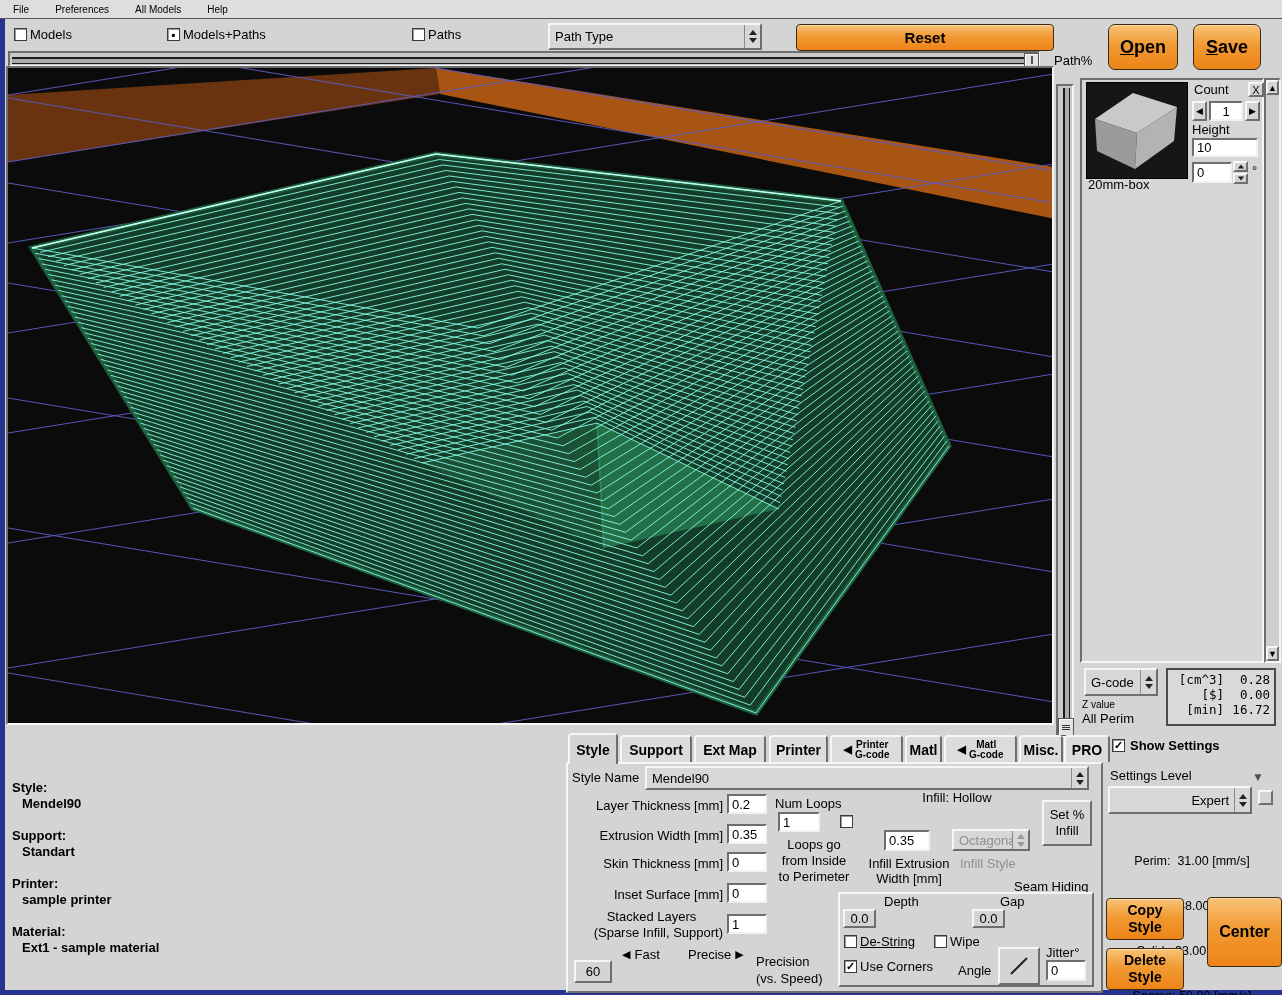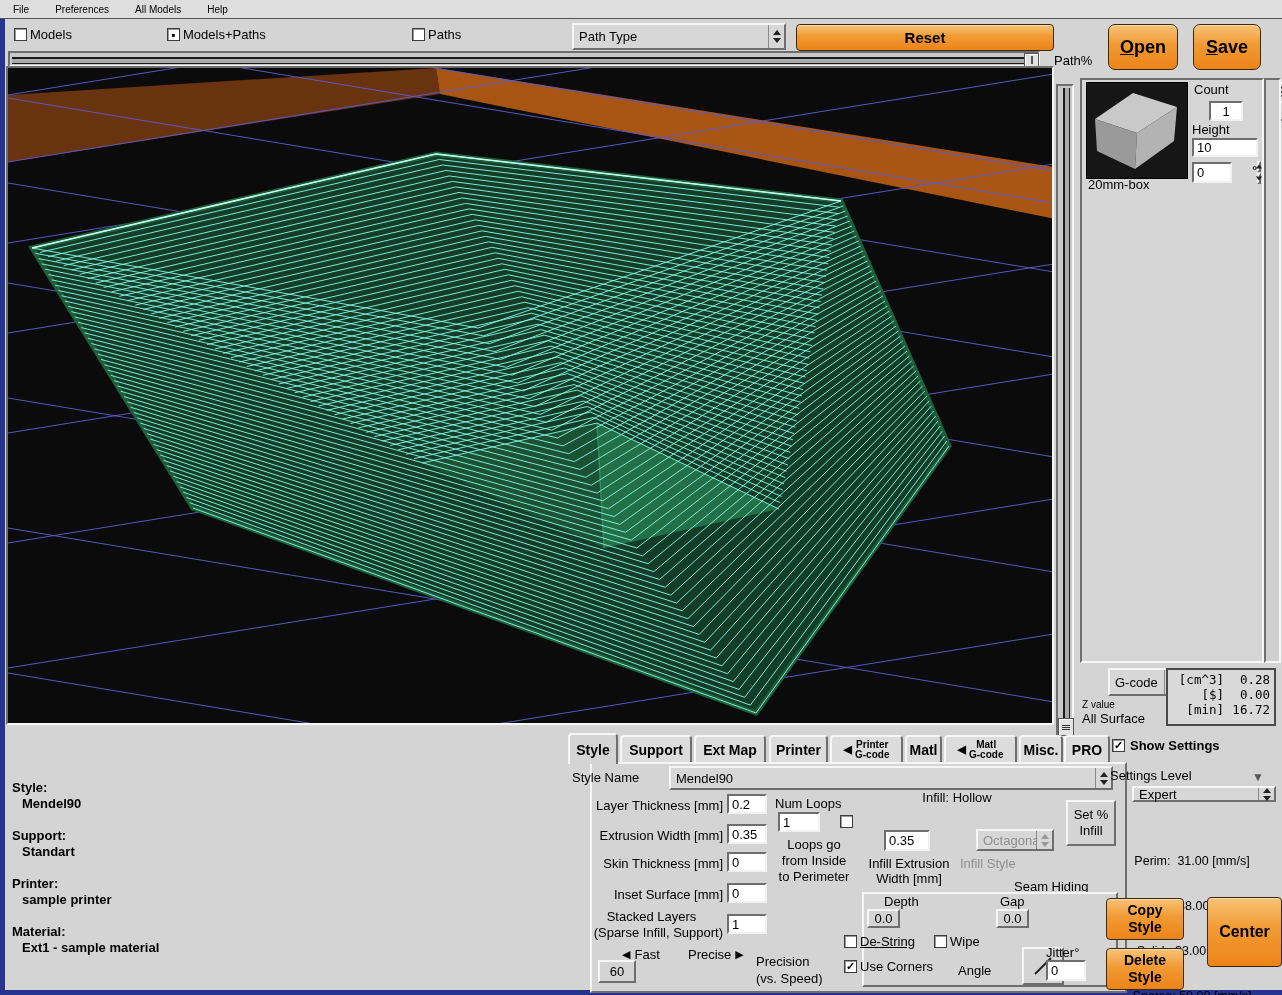--- a/index.html
+++ b/index.html
@@ -3,21 +3,21 @@
 <meta charset="utf-8">
 <style>
   html,body{margin:0;padding:0;background:#888;}
   #app{position:relative;width:1282px;height:995px;background:#d4d4d4;font-family:"Liberation Sans",sans-serif;overflow:hidden;}
   .abs{position:absolute;}
   .lbl{font:13px "Liberation Sans",sans-serif;color:#000;white-space:nowrap;}
   .sm{font-size:10px;}
   .b{font-weight:bold;}
   .gray{color:#8f8f8f;}
   .tf{background:#fff;border:2px solid;border-color:#6e6e6e #f2f2f2 #f2f2f2 #6e6e6e;font:13px "Liberation Sans",sans-serif;padding:0 3px;display:flex;align-items:center;box-sizing:border-box;}
-  .raised{background:#d4d4d4;border:2px solid;border-color:#f6f6f6 #6e6e6e #6e6e6e #f6f6f6;box-sizing:border-box;margin-left:24px;}
+  .raised{background:#d4d4d4;border:2px solid;border-color:#f6f6f6 #6e6e6e #6e6e6e #f6f6f6;box-sizing:border-box;}
   .sunken{background:#cfcfcf;border:2px solid;border-color:#6e6e6e #f6f6f6 #f6f6f6 #6e6e6e;box-sizing:border-box;}
   .btn{display:flex;align-items:center;justify-content:center;text-align:center;cursor:default;}
   .orange{background:linear-gradient(180deg,#f8c377 0%,#f19a33 45%,#ec8418 100%);border:1px solid #3a2a12;border-radius:4px;box-shadow:inset 0 1px 0 #fcd9a6;}
   .bigbtn{font:bold 18px "Liberation Sans",sans-serif;border-radius:7px;}
   .bigbtn .cap{display:block;}
   .bigbtn .cap::first-letter{text-decoration:underline;}
   .cb{width:13px;height:13px;background:#fff;border:1px solid #3c3c3c;box-shadow:inset 1px 1px 0 #9a9a9a;display:flex;align-items:center;justify-content:center;font:bold 11px "Liberation Sans",sans-serif;box-sizing:border-box;}
   .cb .dot{font-size:6px;line-height:6px;}
   .combo{display:flex;align-items:center;background:#d7d7d7;}
   .combo .val{flex:1;padding:0 5px;font:13px "Liberation Sans",sans-serif;white-space:nowrap;overflow:hidden;}
@@ -381,21 +381,21 @@
   </div>
 
   <div class="abs combo raised" style="left:1084px;top:668px;width:74px;height:28px;">
     <span class="val">G-code</span>
     <span class="spin">
         <span class="tri-u"></span>
         <span class="tri-d"></span>
       </span>
   </div>
   <span class="abs lbl sm" style="left:1082px;top:699px;">Z value</span>
-  <span class="abs lbl" style="left:1082px;top:711px;">All Surface</span>
+  <span class="abs lbl" style="left:1082px;top:711px;">All Perim</span>
   <div class="abs" style="left:1166px;top:668px;width:110px;height:58px;border:2px solid #4a4a4a;background:#d9d9d9;padding:2px 4px 0 0;box-sizing:border-box;font:12.5px 'DejaVu Sans Mono',monospace;">
     <div class="statline">
         <span class="sl">[cm^3]</span>
         <span class="sv">0.28</span>
       </div>
     <div class="statline">
         <span class="sl">[$]</span>
         <span class="sv">0.00</span>
       </div>
     <div class="statline">
@@ -575,21 +575,21 @@
   </div>
 
   <div class="abs" style="left:1112px;top:738px;display:flex;align-items:center;gap:5px;">
     <span class="cb">
         <span>✓</span>
       </span>
     <span class="lbl b">Show Settings</span>
   </div>
   <span class="abs lbl" style="left:1110px;top:768px;">Settings Level</span>
   <span class="abs" style="left:1252px;top:770px;font-size:12px;color:#555;">▼</span>
-  <div class="abs combo raised" style="left:1108px;top:786px;width:144px;height:16px;">
+  <div class="abs combo raised" style="left:1108px;top:786px;width:144px;height:28px;text-align:right;">
     <span class="val">Expert</span>
     <span class="spin">
         <span class="tri-u"></span>
         <span class="tri-d"></span>
       </span>
   </div>
   <div class="abs raised" style="left:1258px;top:790px;width:15px;height:15px;"></div>
   <div class="abs" style="left:1106px;top:824px;width:172px;text-align:center;font:12.5px 'Liberation Sans',sans-serif;line-height:15px;white-space:pre;">
     <div>Perim:  31.00 [mm/s]</div>
     <div>Loops:  38.00 [mm/s]</div>

